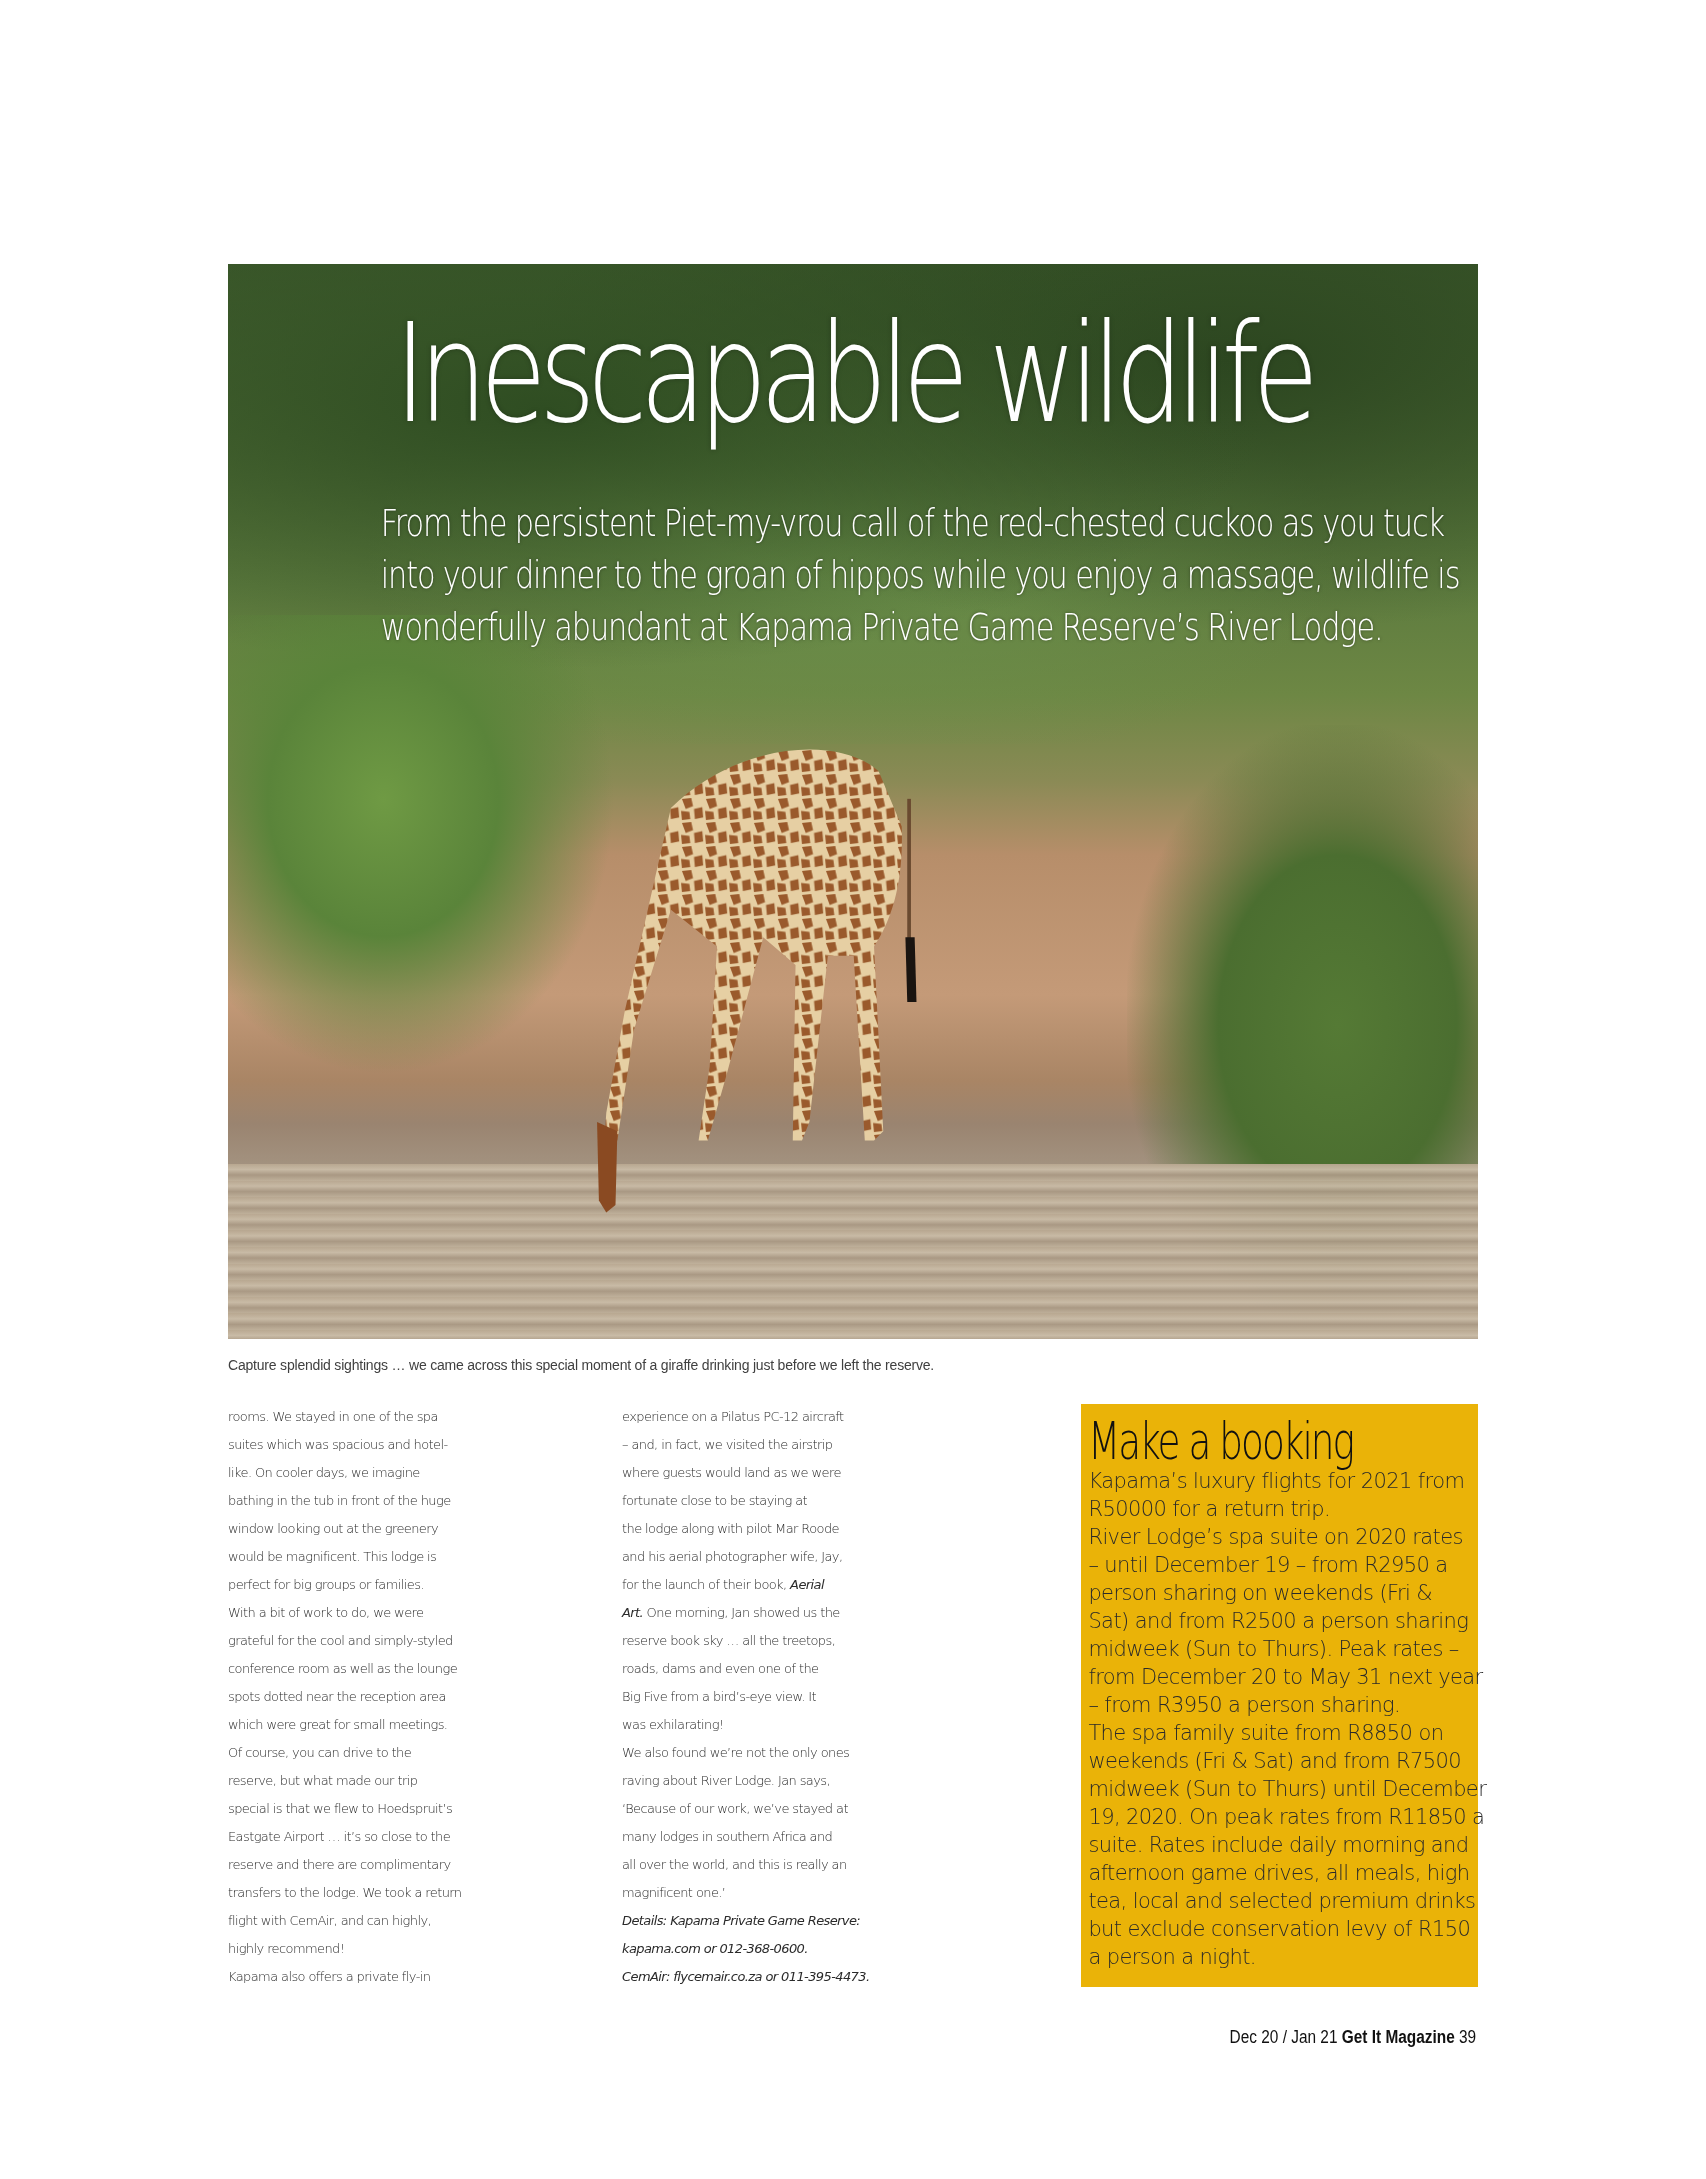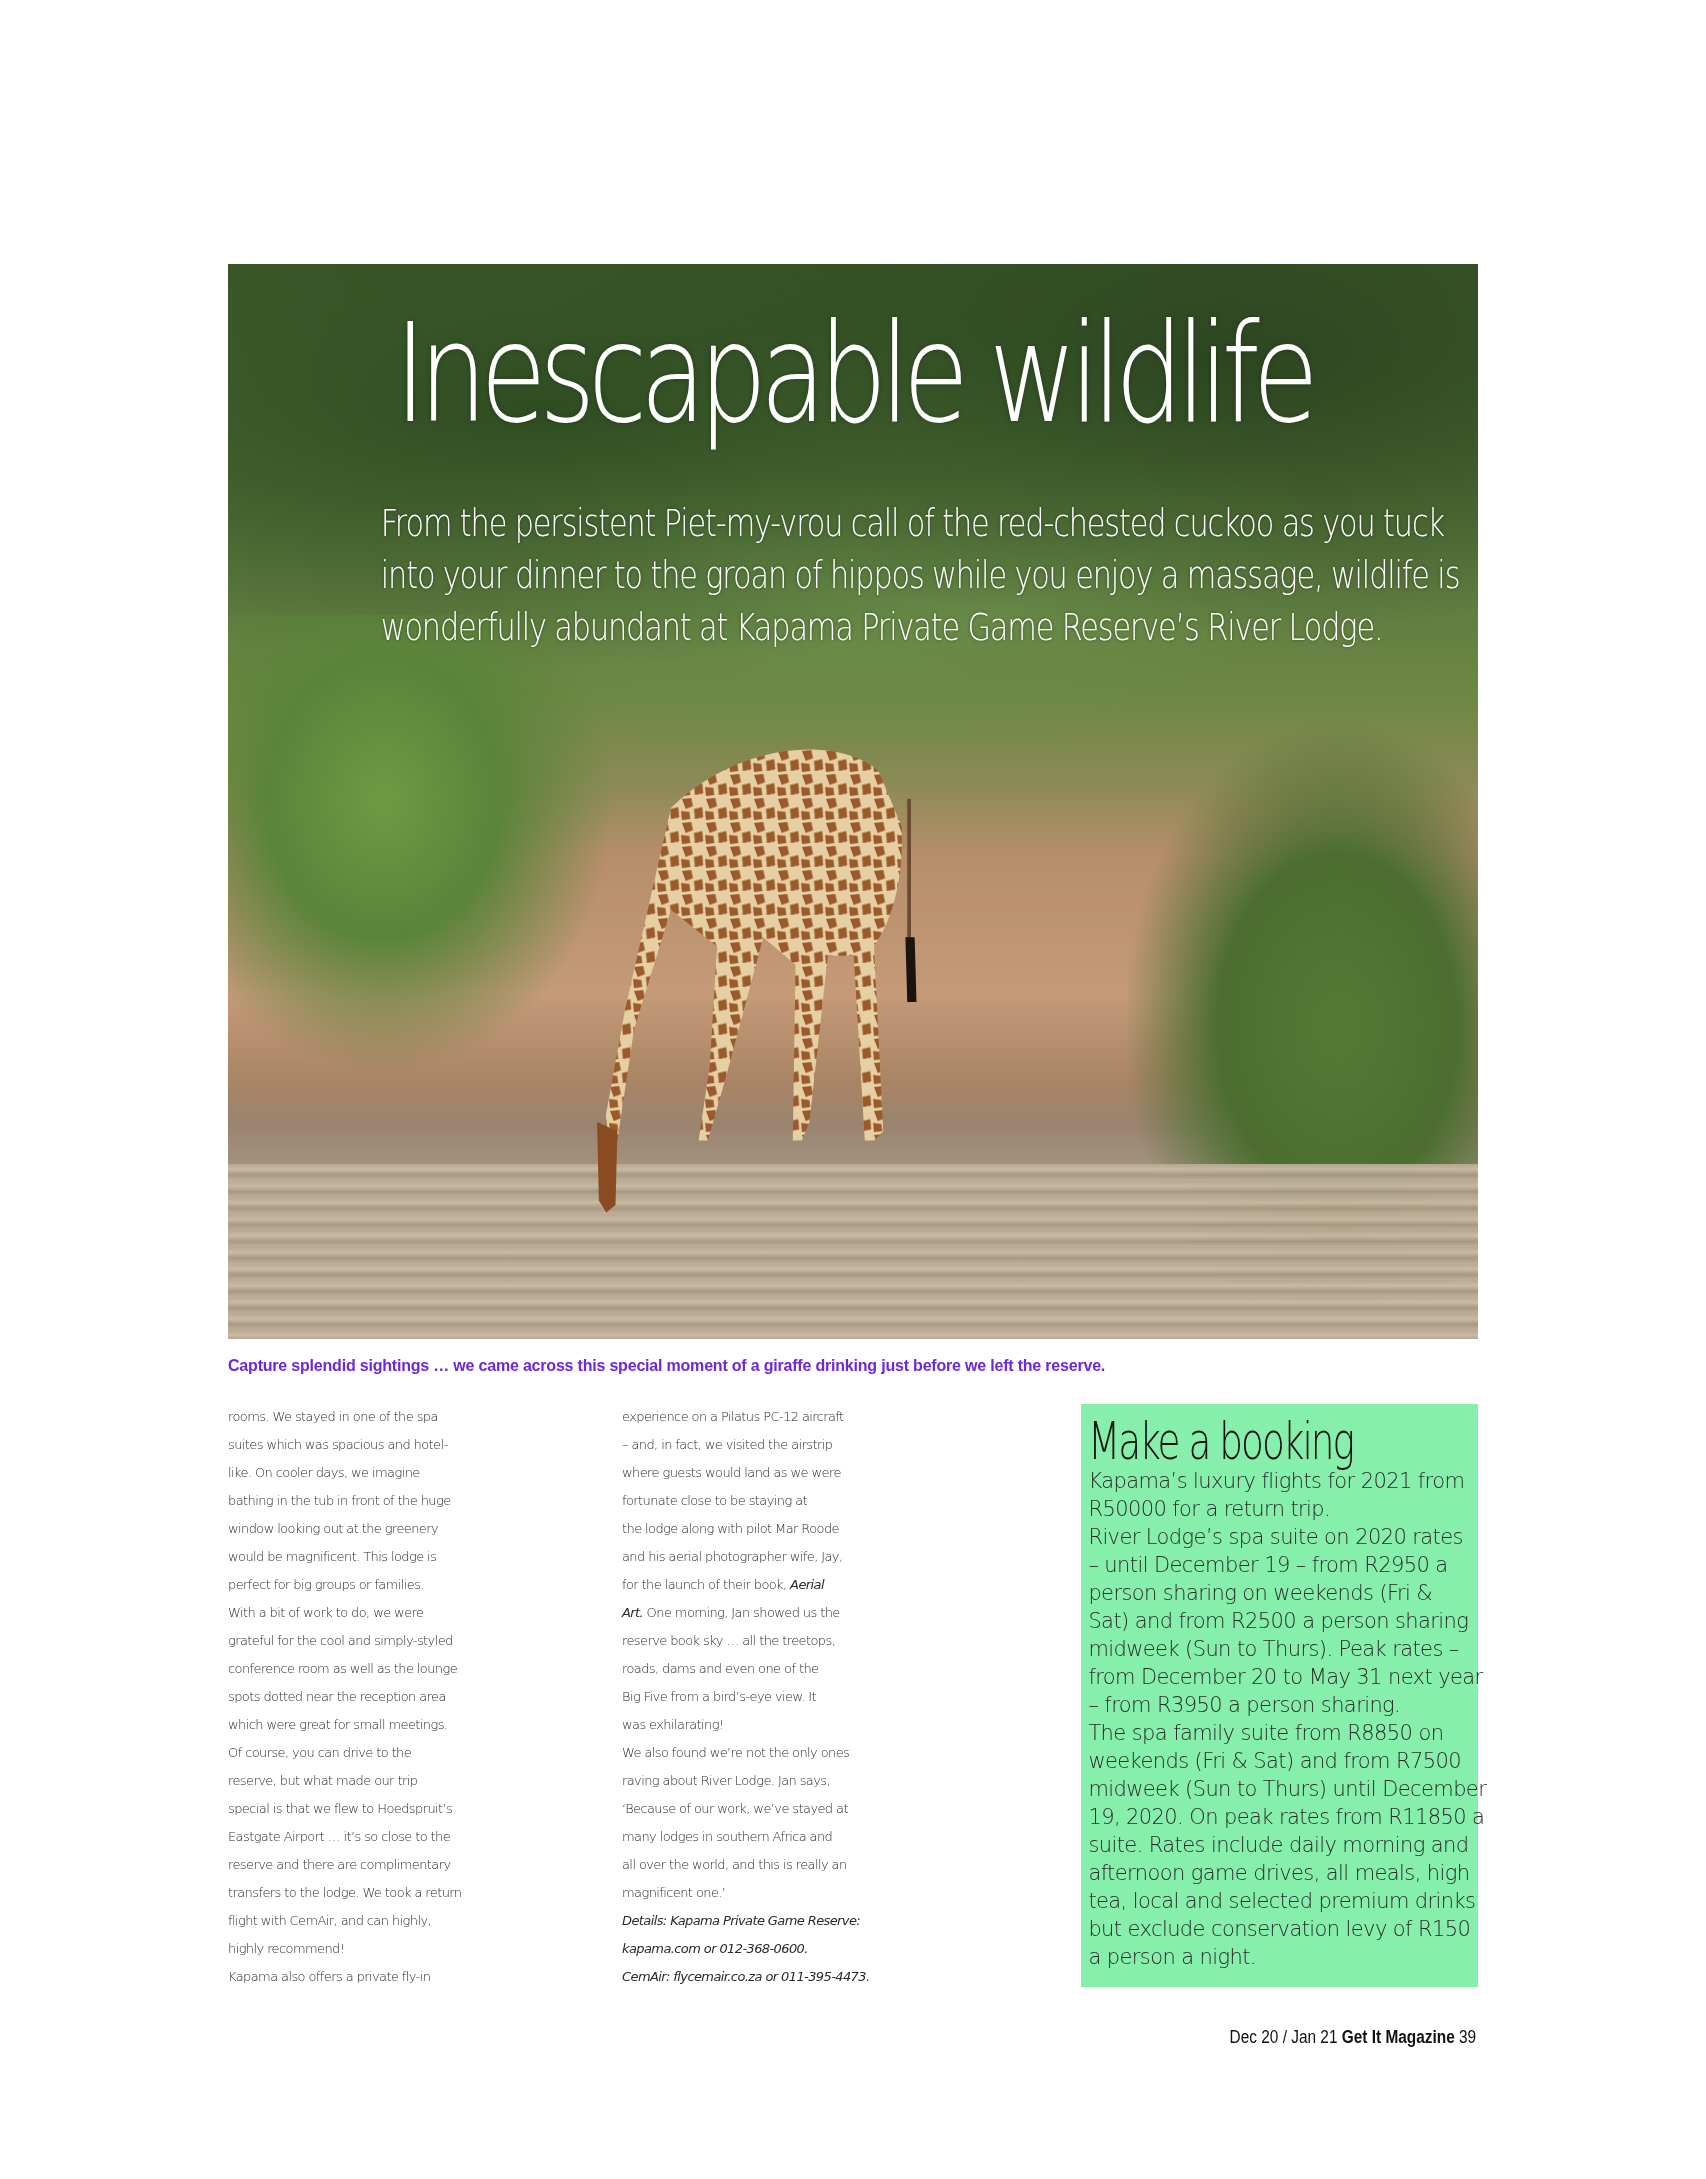--- a/index.html
+++ b/index.html
@@ -23,30 +23,30 @@
   .headline { position:absolute; left:0; top:305px; width:1706px; text-align:center;
               font-family: "DejaVu Sans", sans-serif; font-weight: 200; font-size: 138px; color: #ffffff;
               letter-spacing: -9.2px; transform: scaleX(0.78); transform-origin: 50% 0;
               line-height: 1; text-shadow: 0 0 5.5px rgba(0,0,0,.25); }
   .standfirst { position:absolute; left:277px; top:498px; width:1153px; 
               font-family: "DejaVu Sans", sans-serif; font-weight: 200; font-size: 37px; line-height: 52px; color:#ffffff;
               letter-spacing: -1.4px; text-shadow: 0 0 3.7px rgba(0,0,0,.45); }
   .standfirst span { display:block; transform: scaleX(0.82); transform-origin: 50% 0; white-space: nowrap; }
 
   .caption { position:absolute; left:228px; top:1357px; width:1255px;
-             font-family: "Liberation Sans", sans-serif; font-weight: 700; font-size: 16px; color:#6d28d9; letter-spacing:-0.2px; white-space:nowrap; }
+             font-family: "Liberation Sans", sans-serif; font-weight: 400; font-size: 14px; color:#404040; letter-spacing:-0.2px; white-space:nowrap; }
 
   .col { position:absolute; top:1403px; font-family: "DejaVu Sans", sans-serif; font-weight: 300;
          font-size: 13px; line-height: 28px; color:#2a2a2a; letter-spacing:-0.6px; }
   .col p { margin:0; white-space: nowrap; }
   .col1 { left: 228px; width: 406px; }
   .col2 { left: 622px; width: 406px; }
   .col p.it { font-style: italic; }
 
-  .sidebar { position:absolute; left: 1081px; top: 1404px; width: 397px; height: 583px; background:#86efac; }
+  .sidebar { position:absolute; left: 1081px; top: 1404px; width: 397px; height: 583px; background:#eab308; }
   .sidebar h2 { position:absolute; left: 7.4px; top: 11px; margin:0; font-family:"DejaVu Sans", sans-serif; font-weight: 300;
                 font-size: 52px; letter-spacing:-2.8px; color:#111; transform: scaleX(0.72); transform-origin:0 0; white-space:nowrap; line-height:1; }
   .sidebar .body { position:absolute; left: 7.4px; top: 63px; width: 388px; font-family:"DejaVu Sans", sans-serif; font-weight:300;
                    font-size: 21px; line-height: 28px; color:#2a2a2a; letter-spacing:-0.6px; }
   .sidebar .body p { margin:0; white-space: nowrap; }
 
   .folio { position:absolute; right: 230px; top: 2027px; font-family: "Liberation Sans", sans-serif; font-size: 17.5px; color:#111;
            transform: scaleX(0.88); transform-origin: 100% 0; white-space:nowrap; }
   .folio b { font-weight:700; }
 </style>

